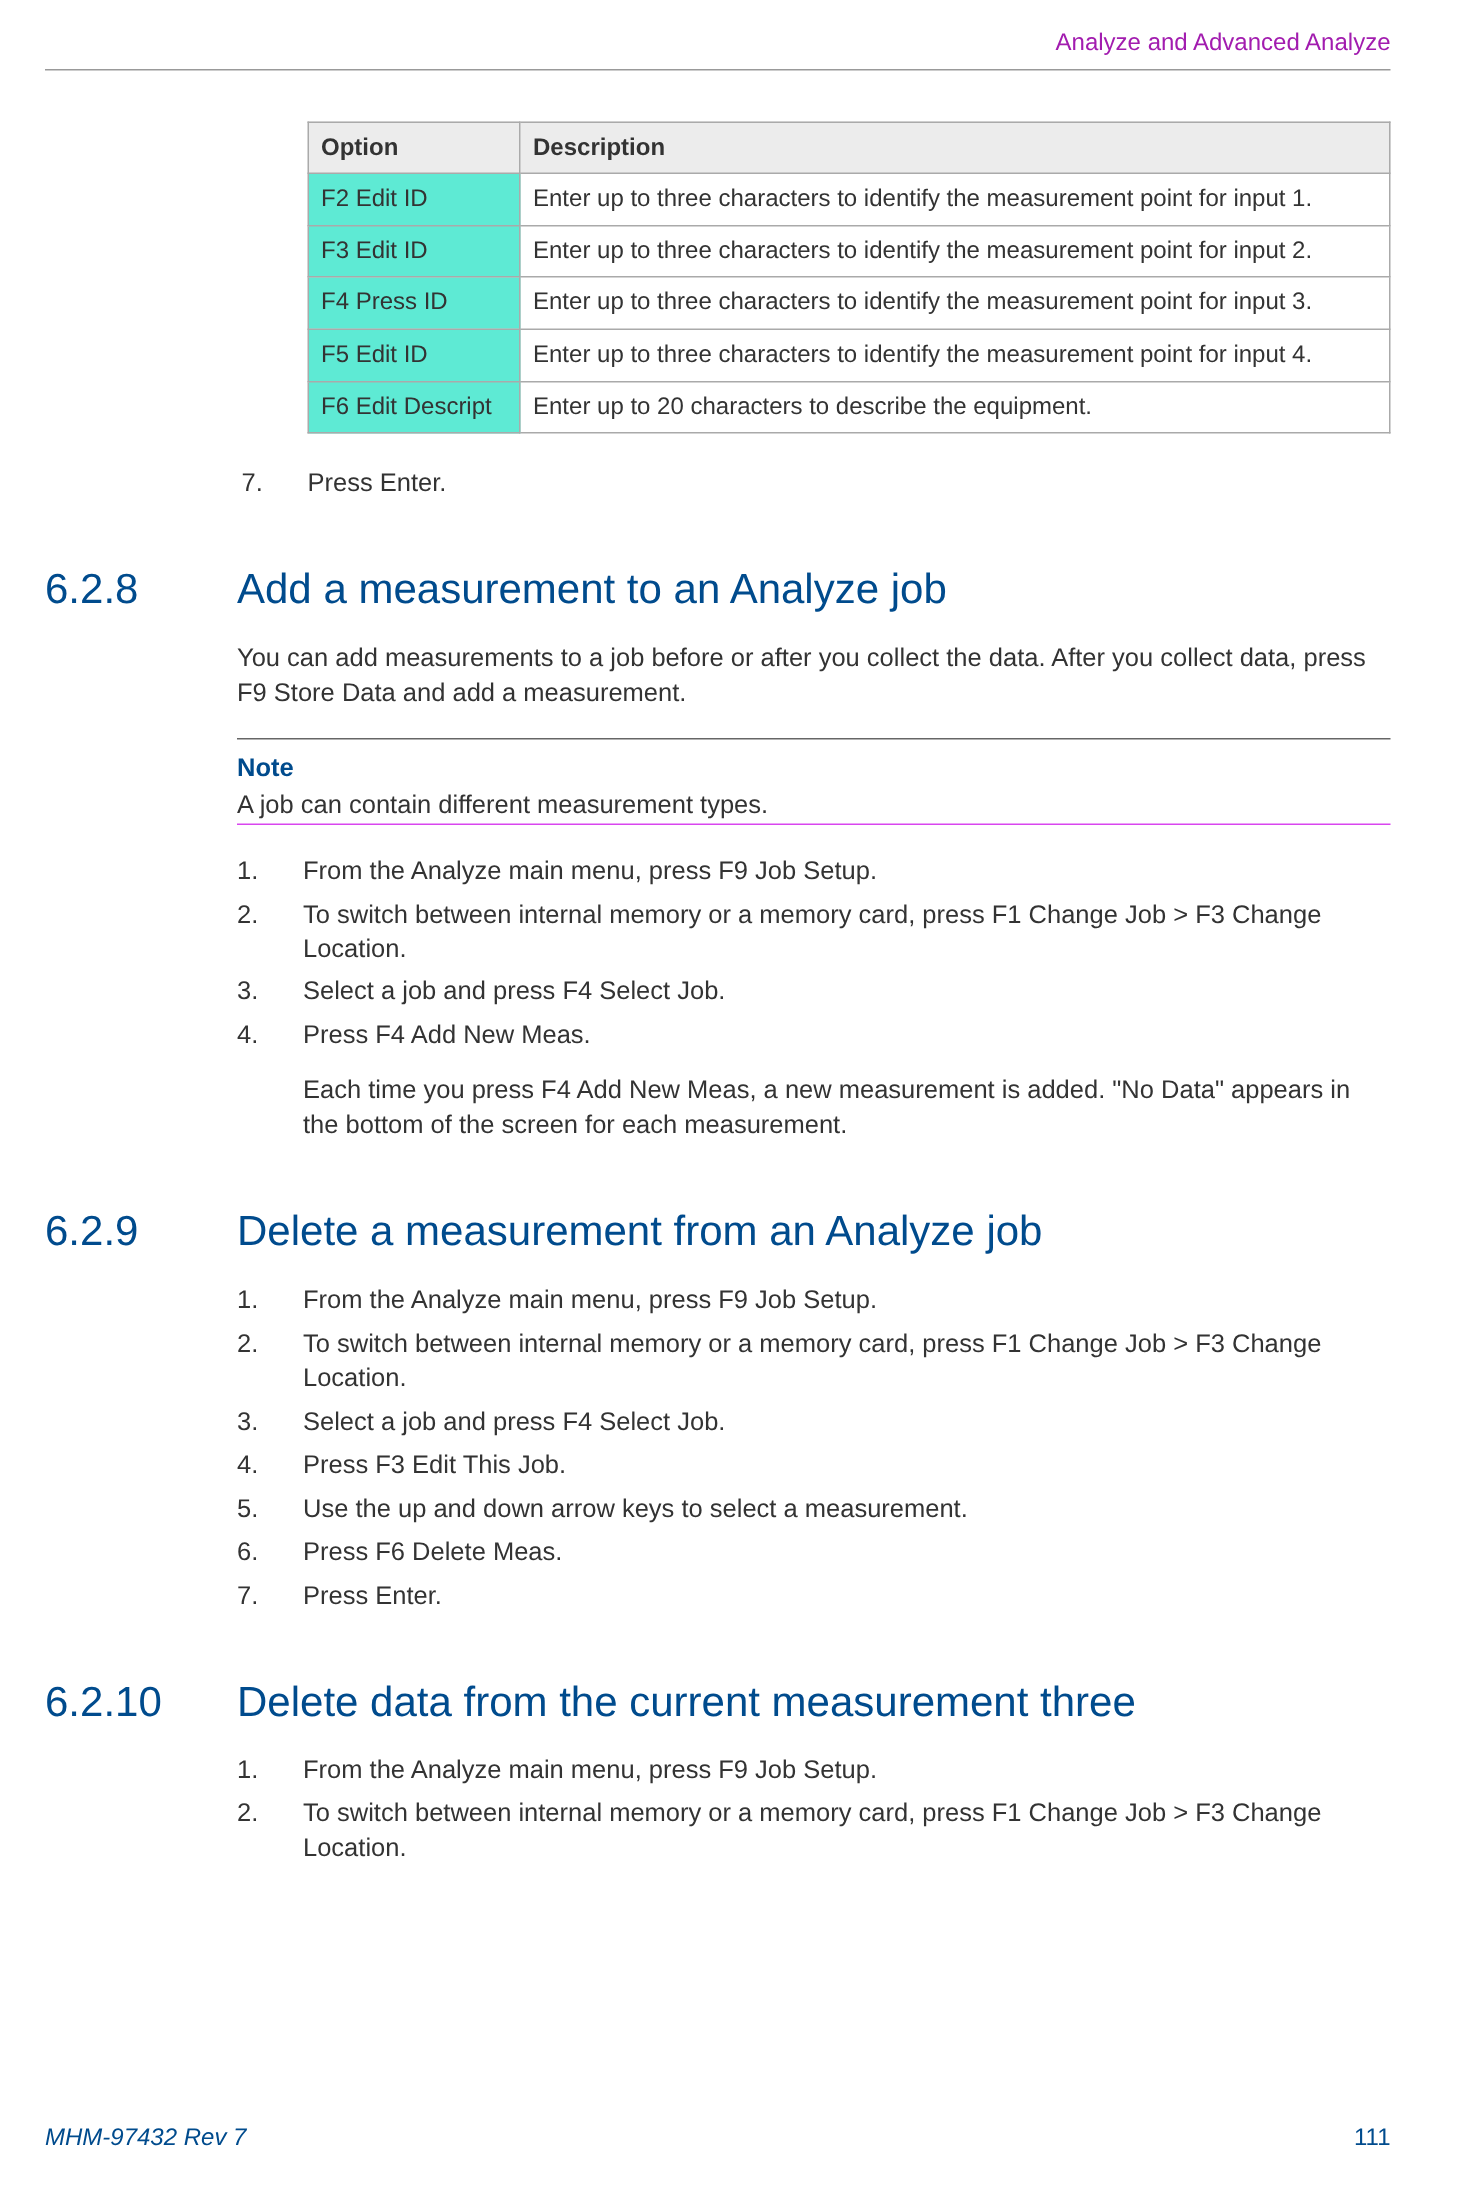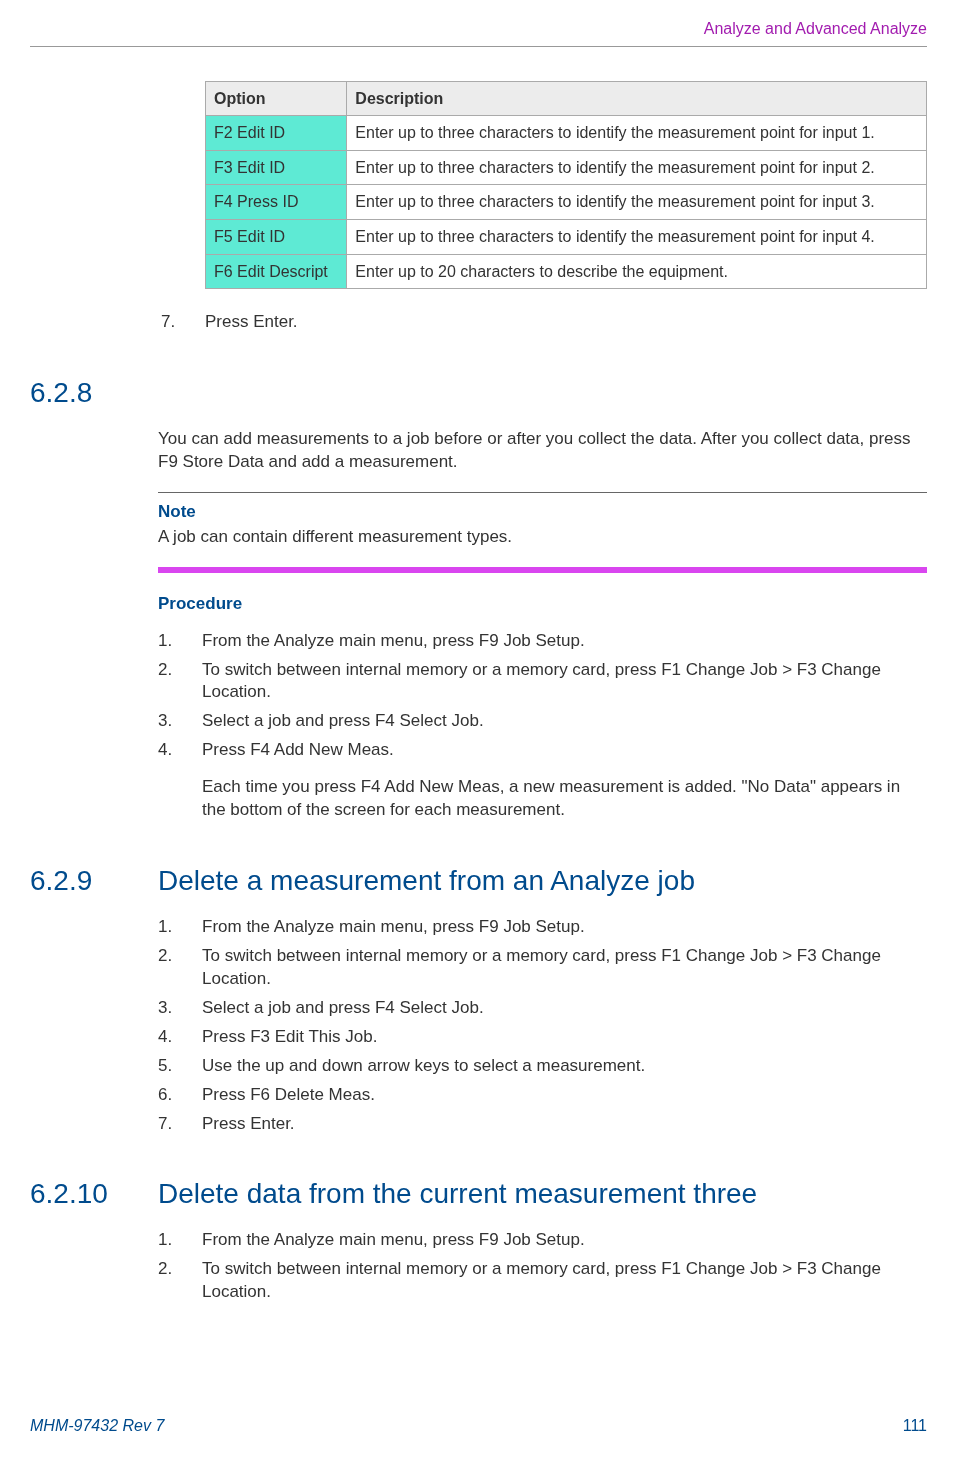--- a/index.html
+++ b/index.html
@@ -84,22 +84,22 @@
     color: #004b8d;
     font-size: 28px;
     font-weight: 400;
   }
   .para {
     margin-bottom: 18px;
   }
   .note-block {
     margin: 18px 0 20px 0;
     border-top: 1px solid #666;
-    border-bottom: 6px solid #d946ef;
-    padding: 8px 0 18px 0;
+    border-bottom: 1px solid #d946ef;
+    padding: 8px 0 0 0;
   }
   .note-label {
     color: #004b8d;
     font-weight: bold;
     margin-bottom: 2px;
   }
   .proc-label {
     color: #004b8d;
     font-weight: bold;
     margin-bottom: 14px;
@@ -165,31 +165,31 @@
 
   <div class="indent" style="margin-left:131px;">
     <div class="step-row">
       <div class="step-num">7.</div>
       <div class="step-body">Press Enter.</div>
     </div>
   </div>
 
   <div class="section-row">
     <div class="section-num">6.2.8</div>
+    <div class="section-title">Add a measurement to an Analyze job</div>
   </div>
 
   <div class="indent" style="margin-left:128px;">
     <p class="para">You can add measurements to a job before or after you collect the data. After you collect data, press F9 Store Data and add a measurement.</p>
 
     <div class="note-block">
       <div class="note-label">Note</div>
       <div>A job can contain different measurement types.</div>
     </div>
 
-    <div class="proc-label">Procedure</div>
 
     <div class="ol-block">
       <div class="step-row">
         <div class="step-num">1.</div>
         <div class="step-body">From the Analyze main menu, press F9 Job Setup.</div>
       </div>
       <div class="step-row">
         <div class="step-num">2.</div>
         <div class="step-body">To switch between internal memory or a memory card, press F1 Change Job &gt; F3 Change Location.</div>
       </div>

